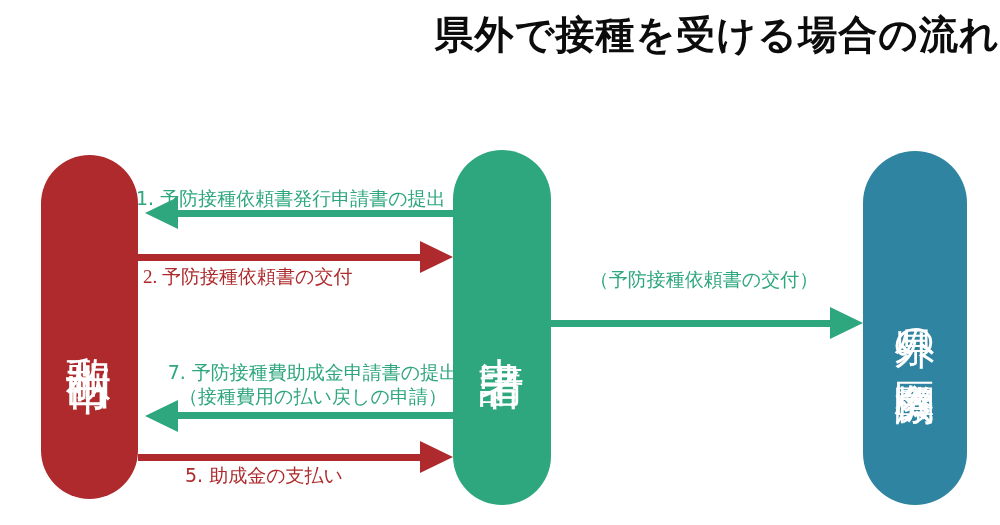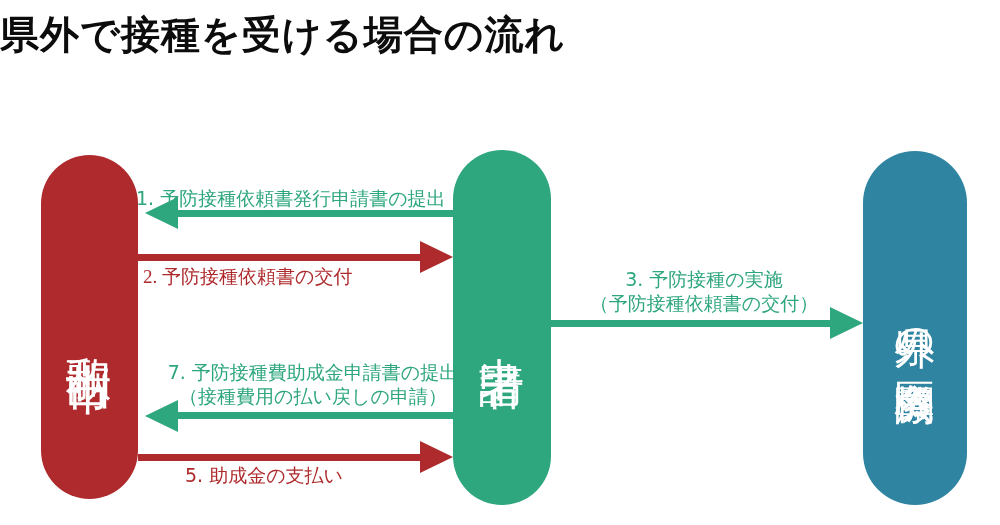--- a/index.html
+++ b/index.html
@@ -1,21 +1,21 @@
 <!DOCTYPE html>
 <html style="--red: #AE2A2C; --green: #2EA67E; --blue: #2F84A1; --node_text: #FFFFFF; --title_text: #0C0C0C;"><head>
 <meta charset="utf-8">
 <style>
   html,body { margin:0; padding:0; background:#ffffff; }
   .canvas {
     position:relative; width:1000px; height:525px; background:#ffffff;
     font-family:"DejaVu Sans","Liberation Sans",sans-serif; overflow:hidden;
   }
   .title {
-    position:absolute; left:0; right:0; top:8px; text-align:left;
+    position:absolute; left:0; right:0; top:8px; text-align:right;
     font-size:39px; font-weight:bold; color:#0c0c0c; letter-spacing:1px;
   }
   .pill {
     position:absolute; display:flex; align-items:center; justify-content:center;
   }
   .pill .vlabel {
     writing-mode:vertical-rl; text-orientation:upright;
     color:#ffffff; line-height:1; font-weight:500;
   }
   .pill-red   { left:41px;  top:155px; width:97px;  height:344px; background:var(--red);   border-radius:49px; }
@@ -79,21 +79,20 @@
   <div id="a1-head" class="head head-left-green"></div>
   <div id="l1" class="lbl lbl-green">1. 予防接種依頼書発行申請書の提出</div>
 
   <div id="a2-shaft" class="shaft red-bg"></div>
   <div id="a2-head" class="head head-right-red"></div>
   <div id="l2" class="lbl lbl-red">2. 予防接種依頼書の交付</div>
 
   <div id="a3-shaft" class="shaft green-bg"></div>
   <div id="a3-head" class="head head-right-green"></div>
   <div id="l3" class="lbl lbl-green lbl-center">
-    <div>3. 予防接種の実施</div>
     <div>（予防接種依頼書の交付）</div>
   </div>
 
   <div id="a4-shaft" class="shaft green-bg"></div>
   <div id="a4-head" class="head head-left-green"></div>
   <div id="l4" class="lbl lbl-green lbl-center">
     <div>7. 予防接種費助成金申請書の提出</div>
     <div>（接種費用の払い戻しの申請）</div>
   </div>
 

